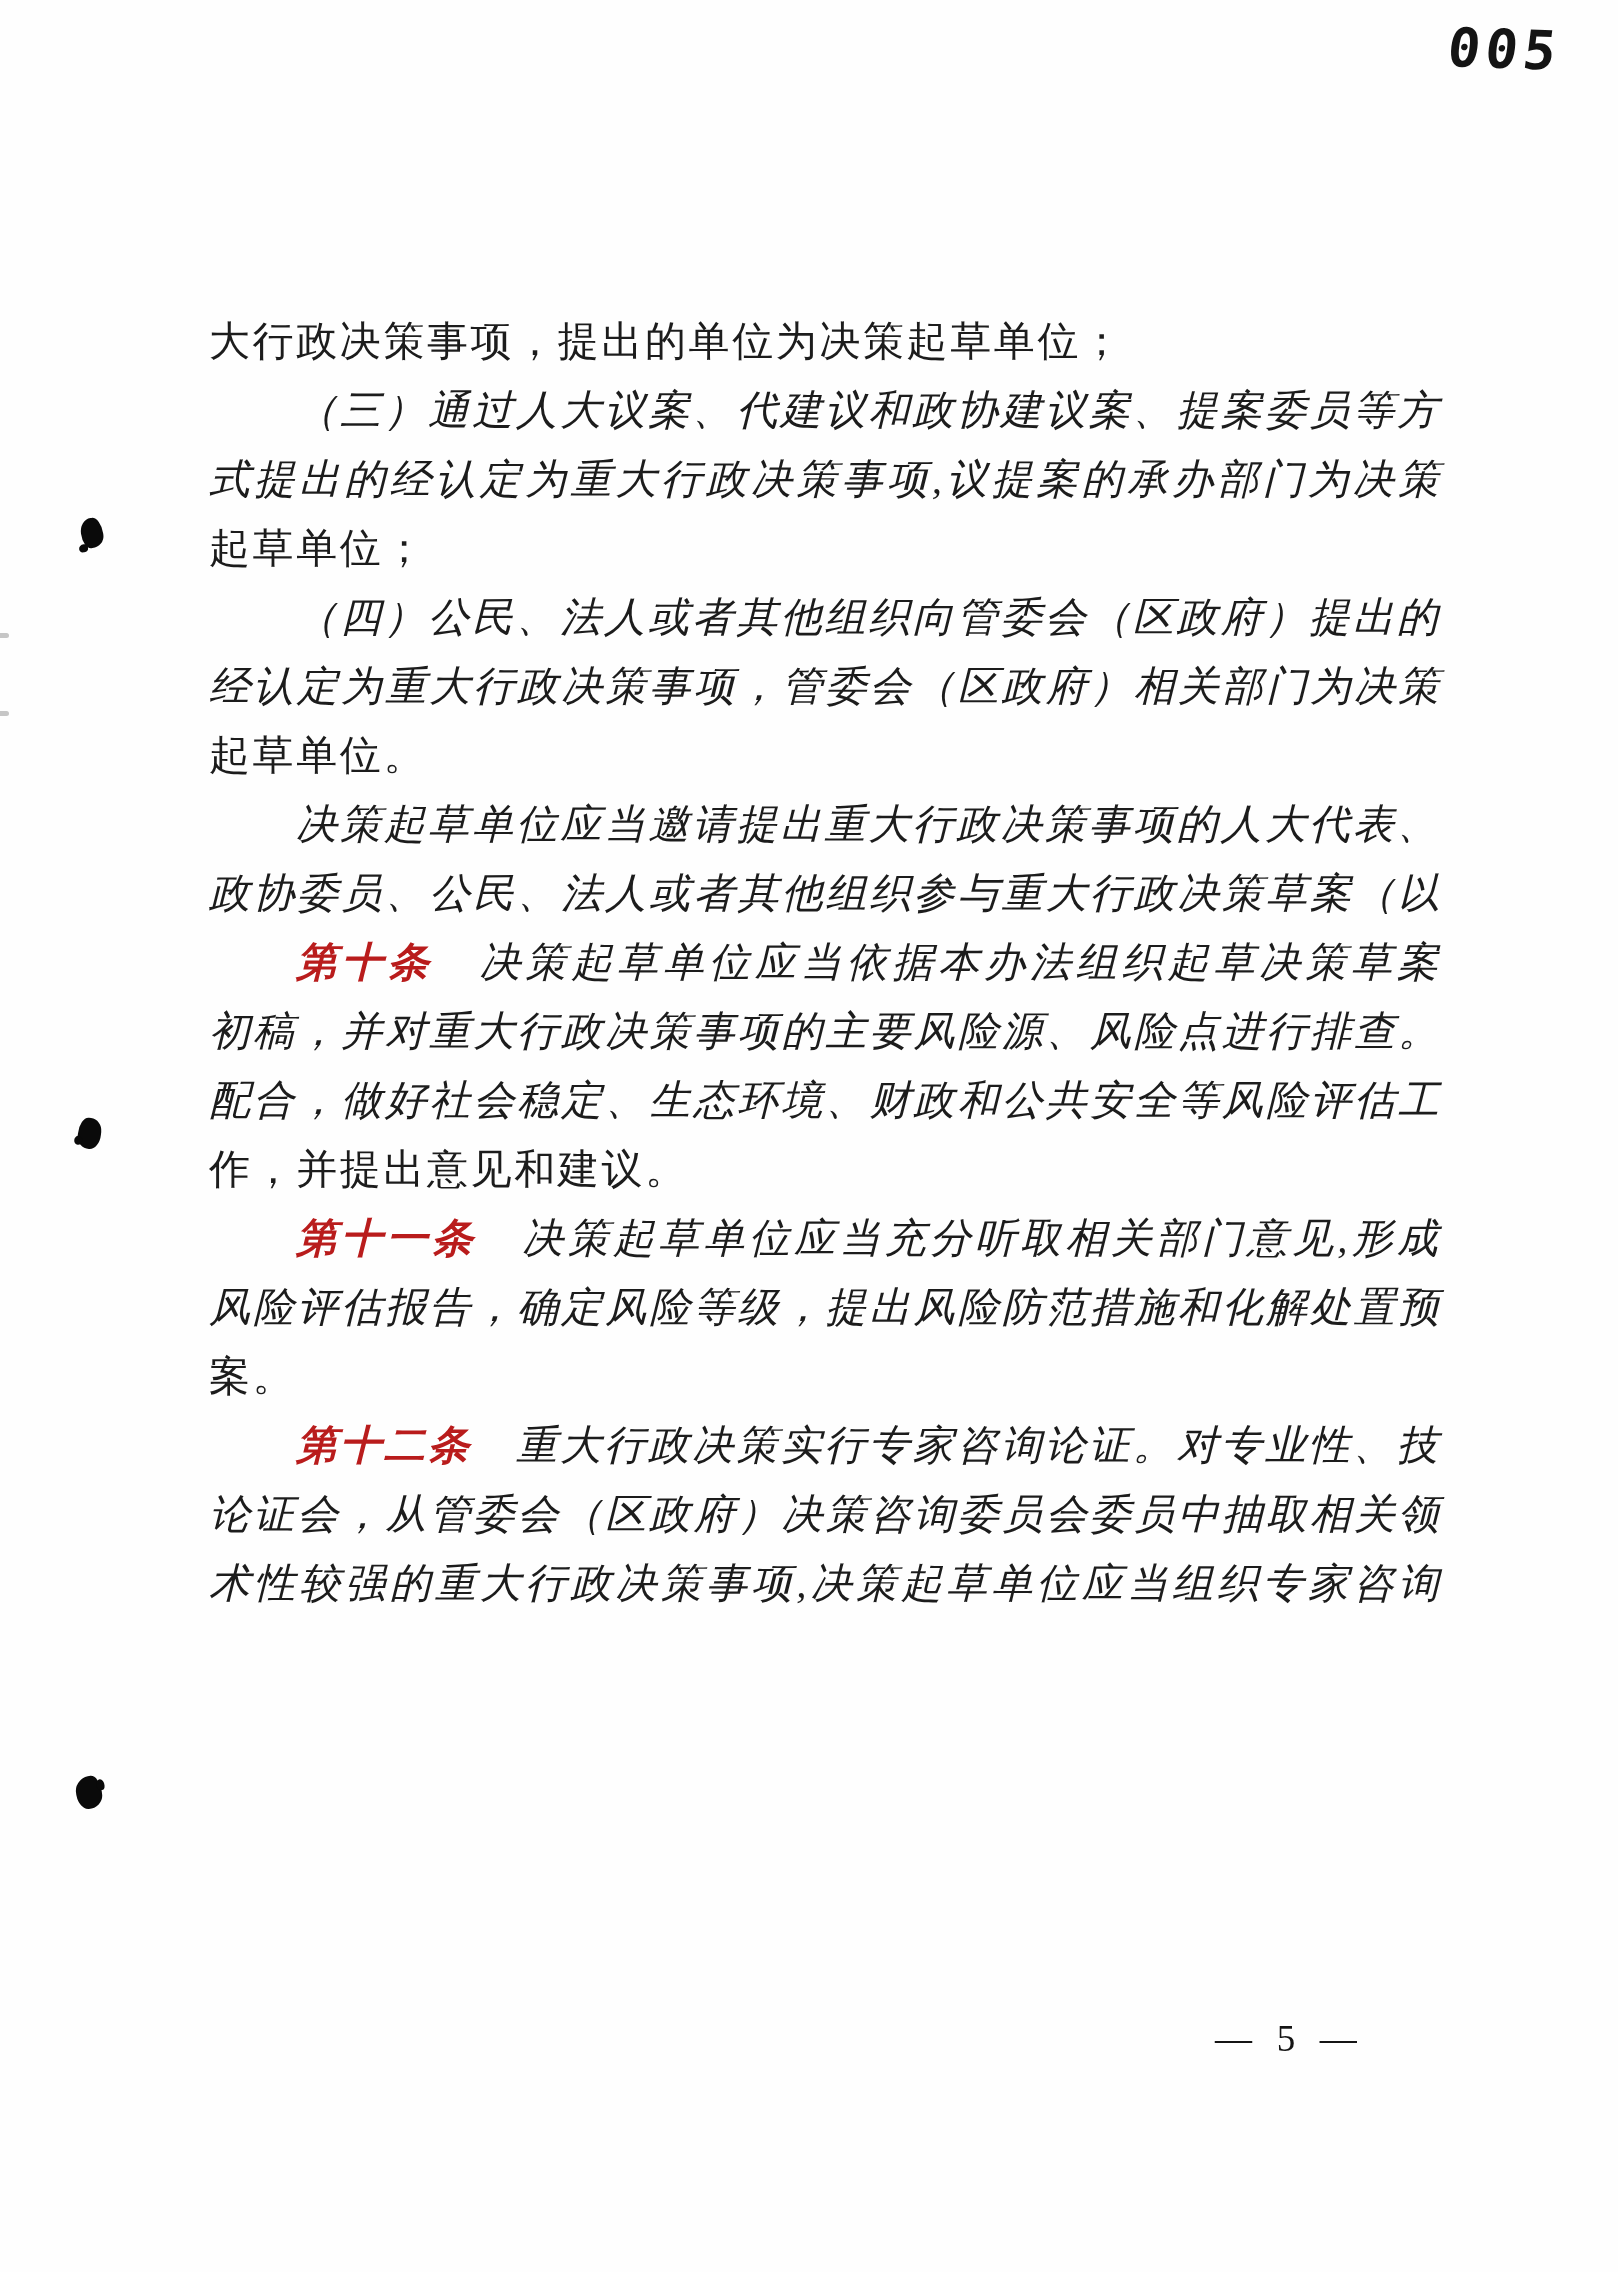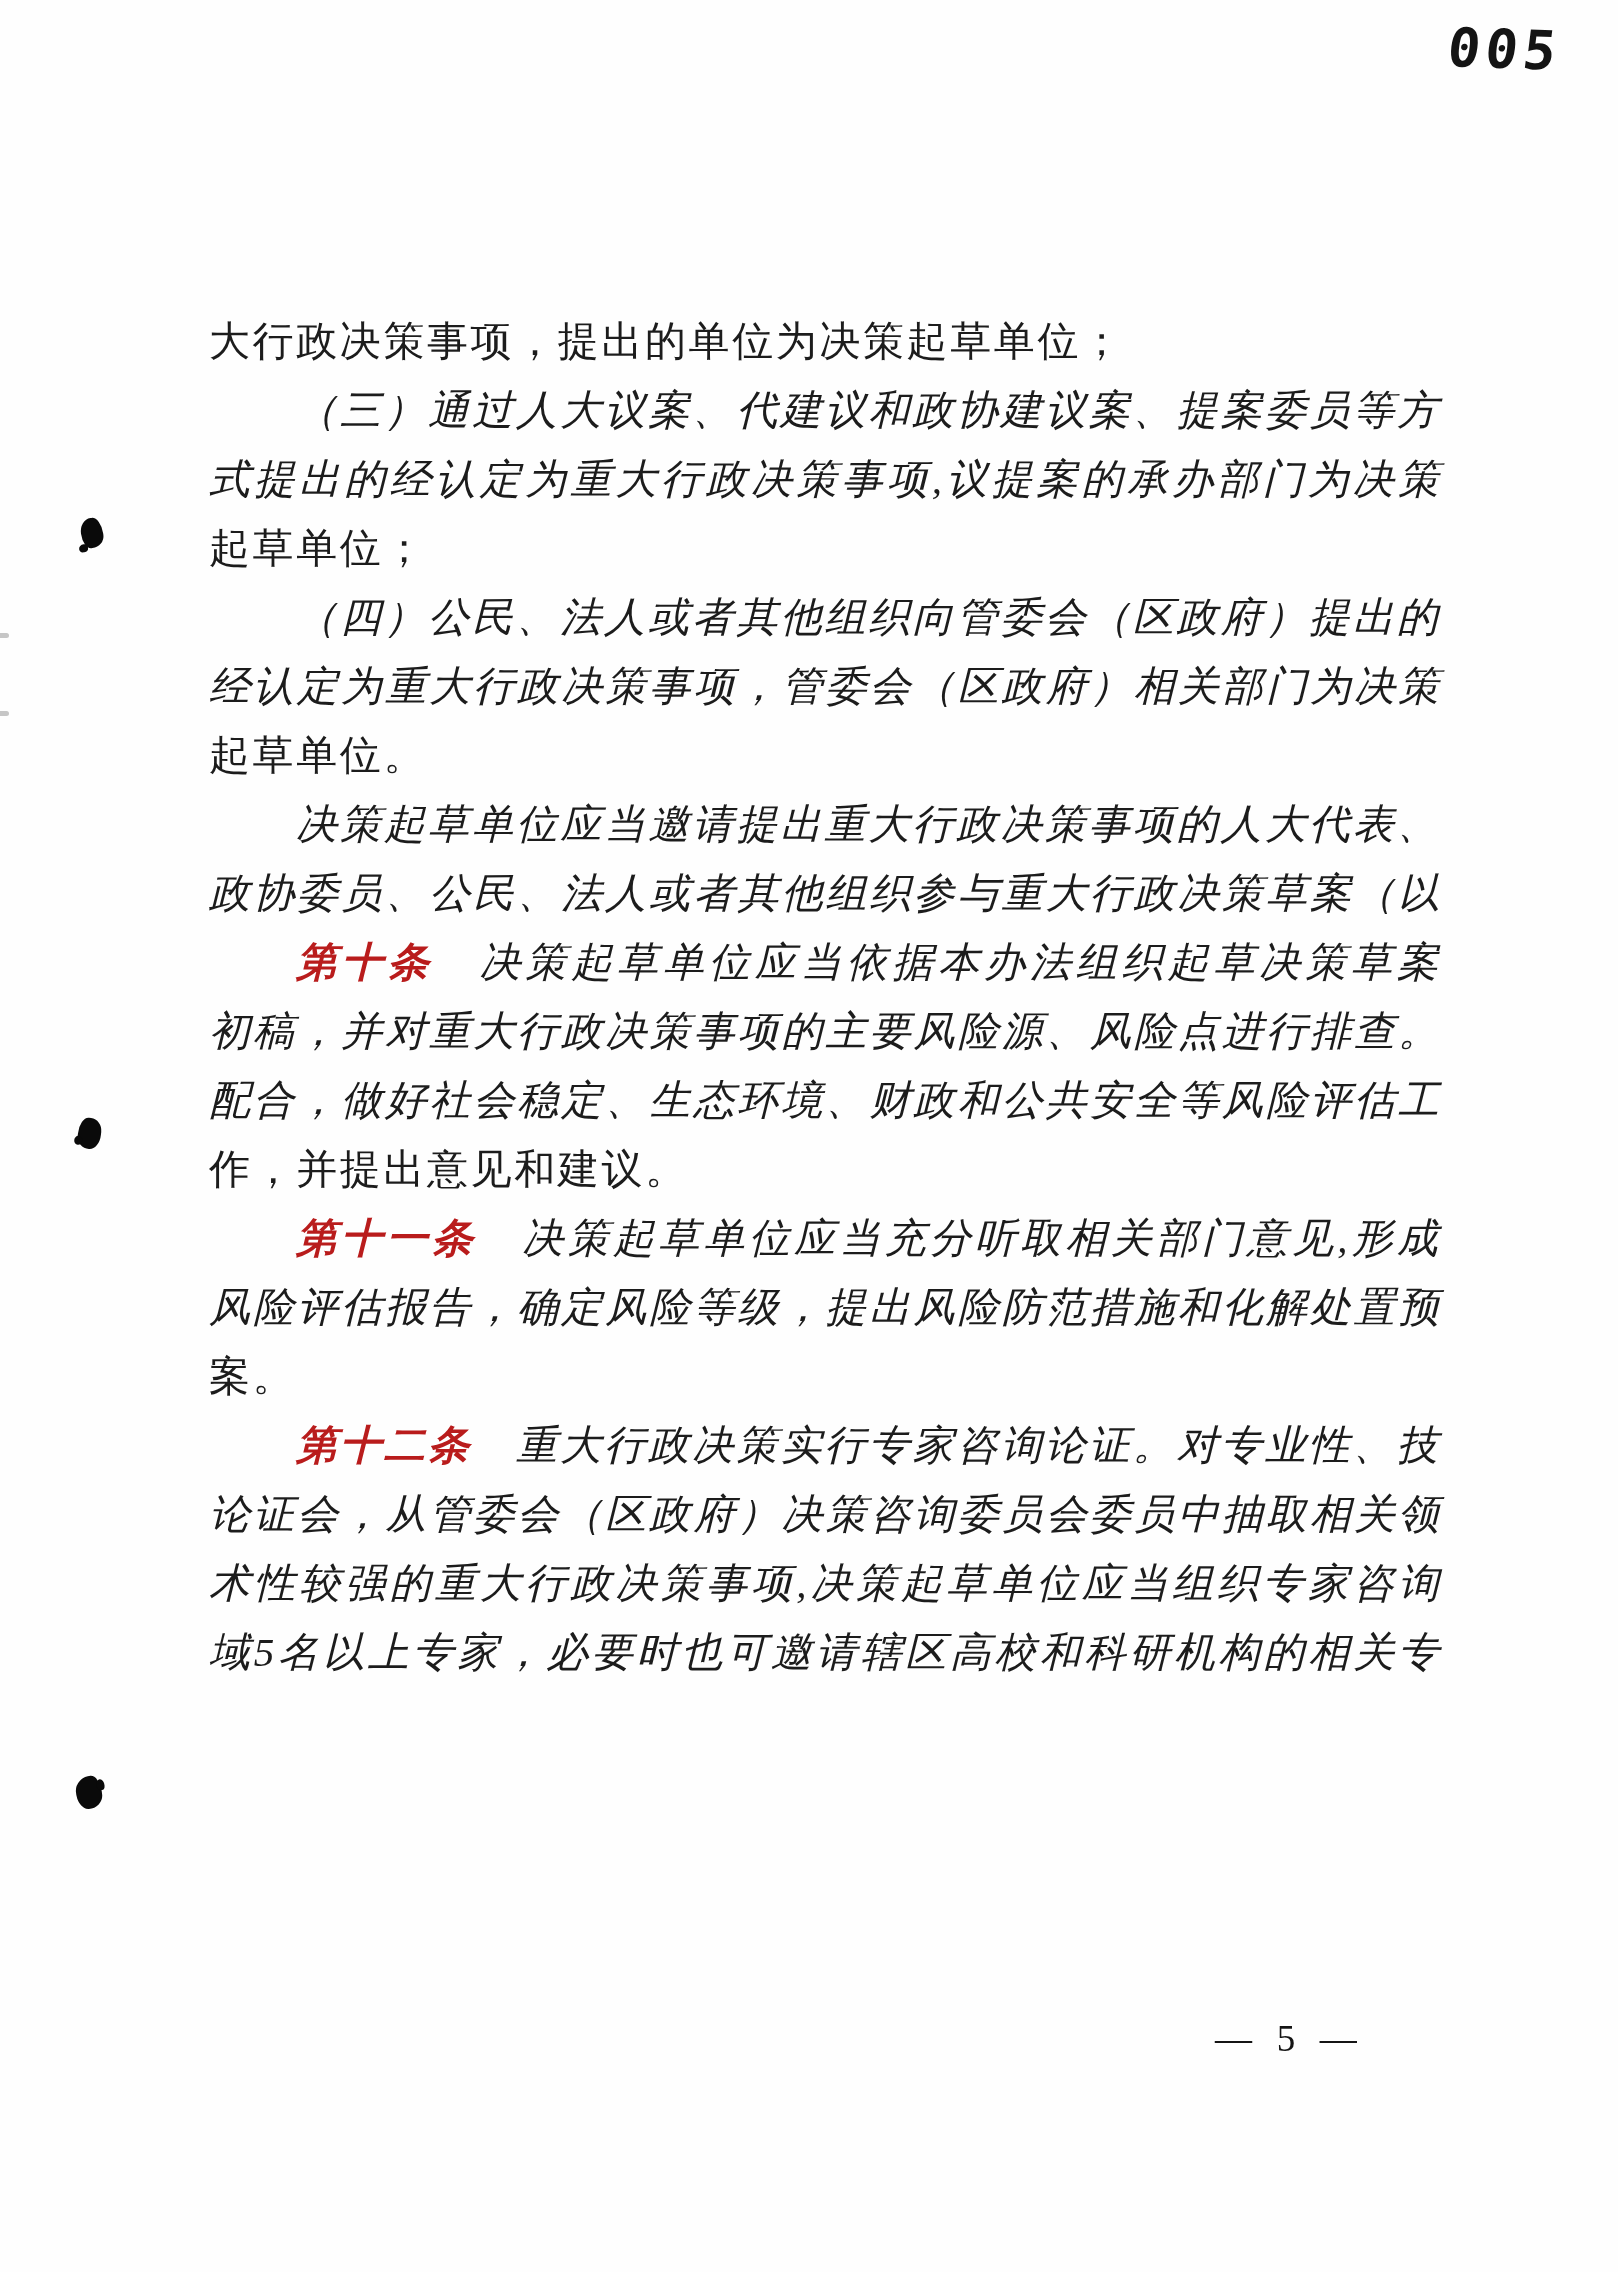--- a/index.html
+++ b/index.html
@@ -151,21 +151,20 @@
     <div class="line j i"><b class="term">第十条</b><span>　决策起草单位应当依据本办法组织起草决策草案</span></div>
     <div class="line j"><span>初稿，并对重大行政决策事项的主要风险源、风险点进行排查。</span></div>
     <div class="line j"><span>配合，做好社会稳定、生态环境、财政和公共安全等风险评估工</span></div>
     <div class="line"><span>作，并提出意见和建议。</span></div>
     <div class="line j i"><b class="term">第十一条</b><span>　决策起草单位应当充分听取相关部门意见,形成</span></div>
     <div class="line j"><span>风险评估报告，确定风险等级，提出风险防范措施和化解处置预</span></div>
     <div class="line"><span>案。</span></div>
     <div class="line j i"><b class="term">第十二条</b><span>　重大行政决策实行专家咨询论证。对专业性、技</span></div>
     <div class="line j"><span>论证会，从管委会（区政府）决策咨询委员会委员中抽取相关领</span></div>
     <div class="line j"><span>术性较强的重大行政决策事项,决策起草单位应当组织专家咨询</span></div>
-    <div class="line j"><span>域5名以上专家，必要时也可邀请辖区高校和科研机构的相关专</span></div>
   </div>
 
   <div class="footer-number">— 5 —</div>
 
   <div class="blot blot-1"></div>
   <div class="blot blot-2"></div>
   <div class="blot blot-3"></div>
 
   <div class="edge-mark edge-mark-1"></div>
   <div class="edge-mark edge-mark-2"></div>

